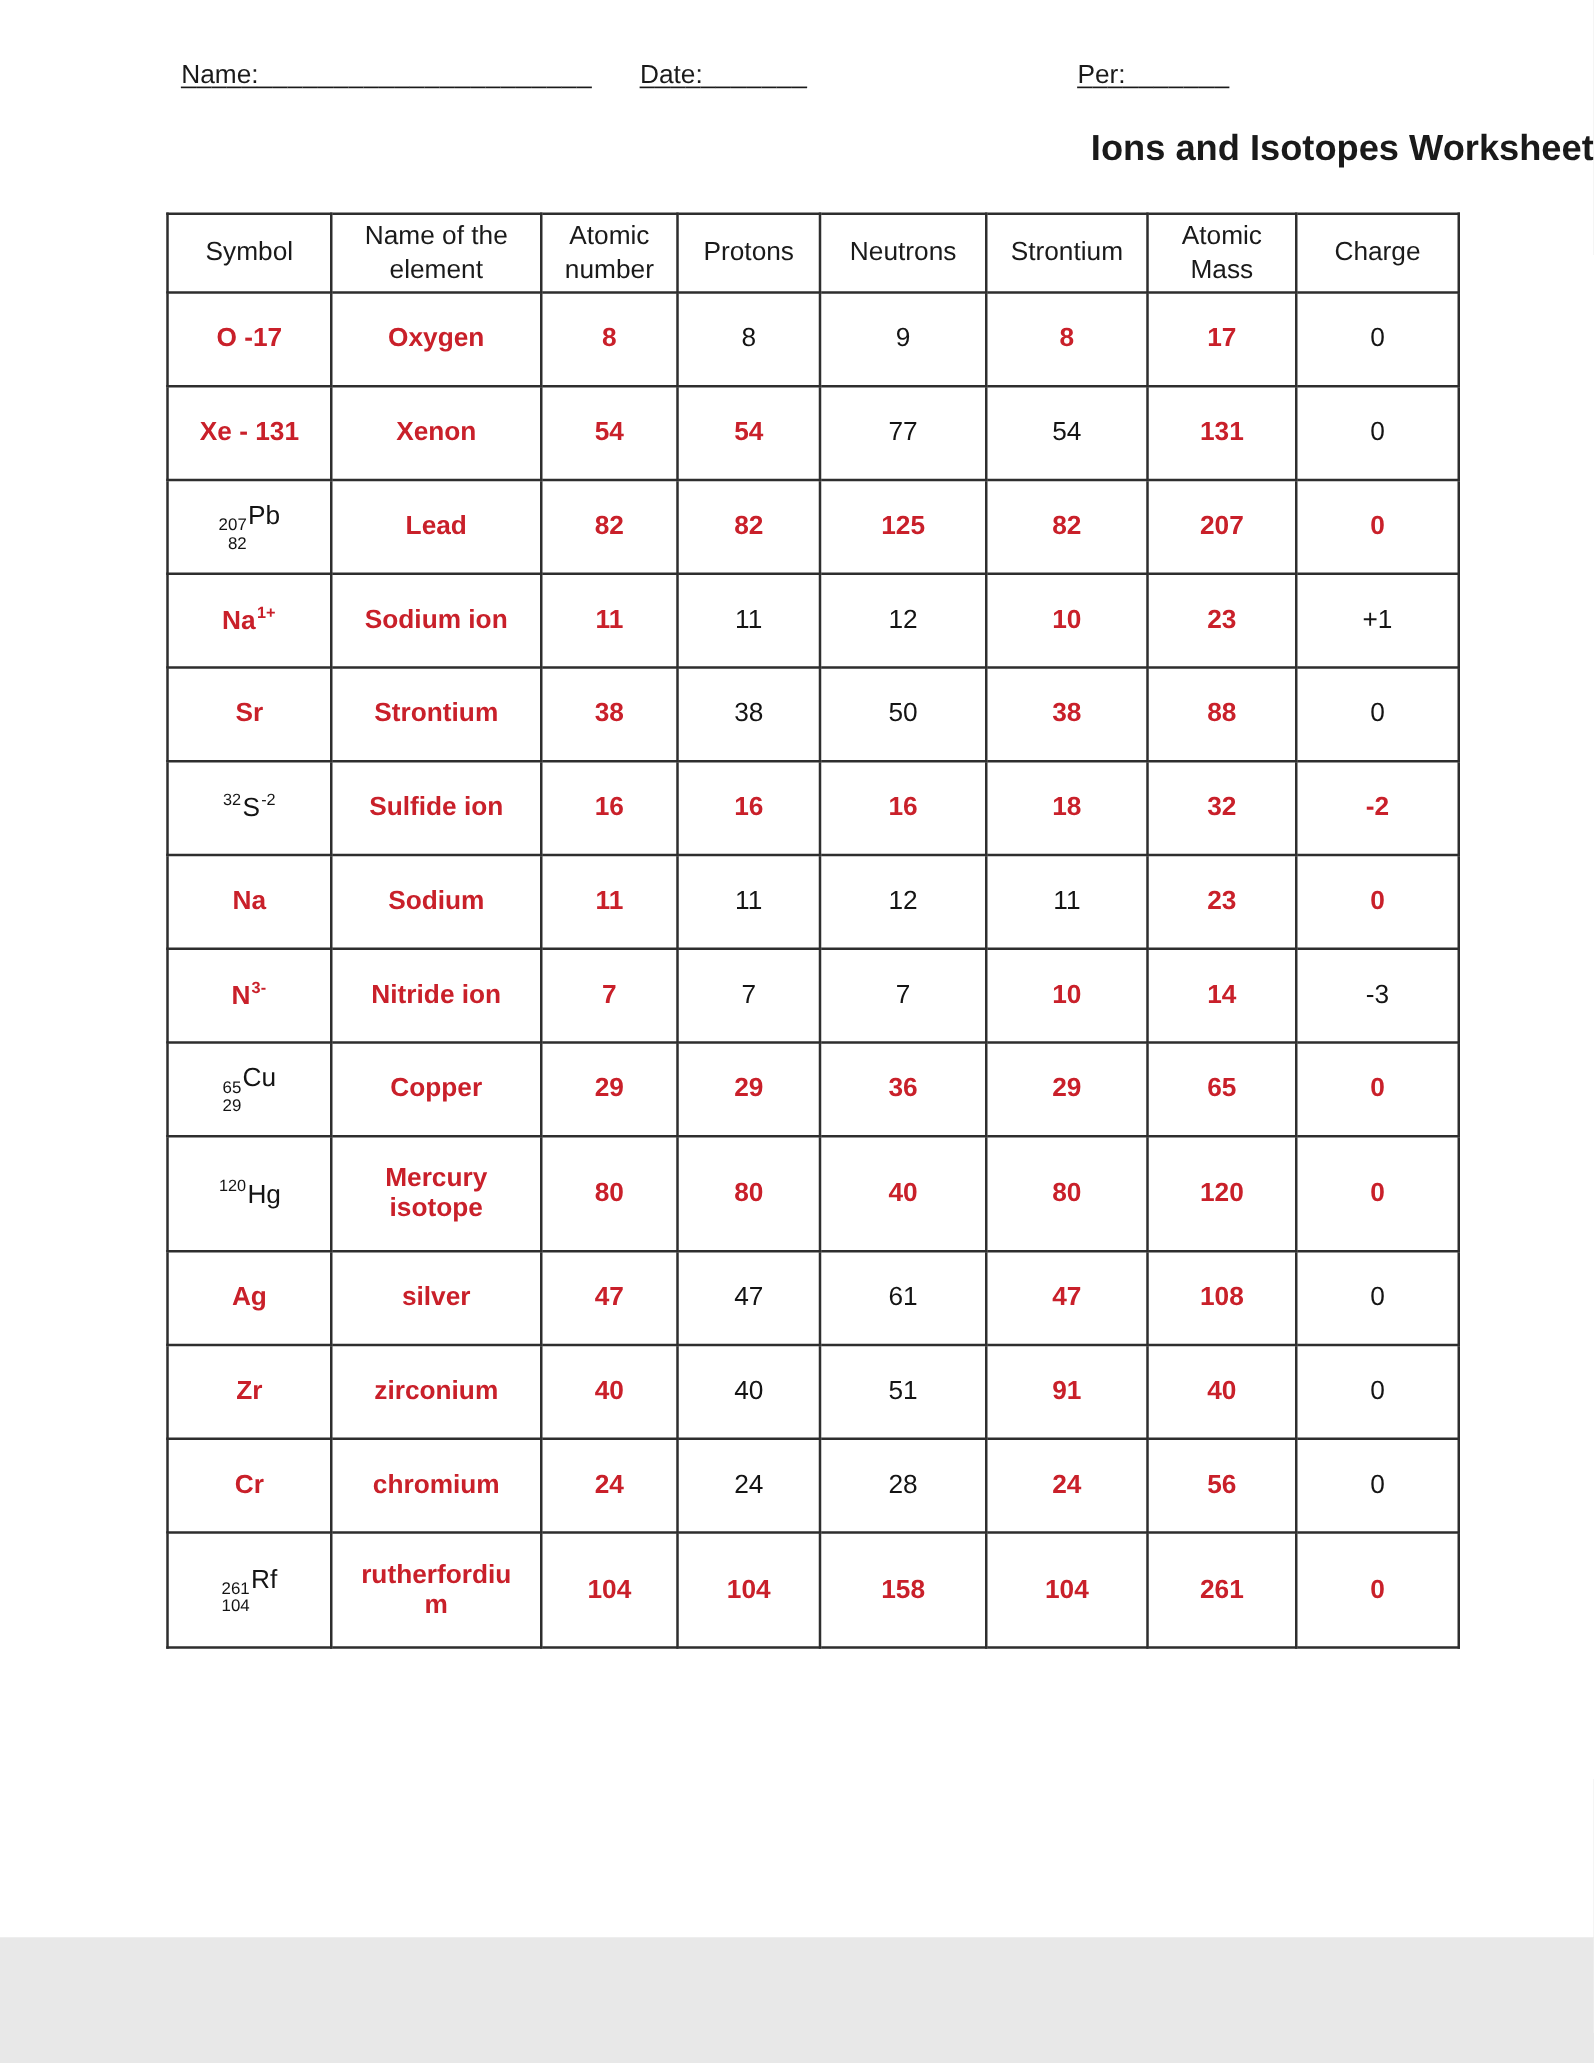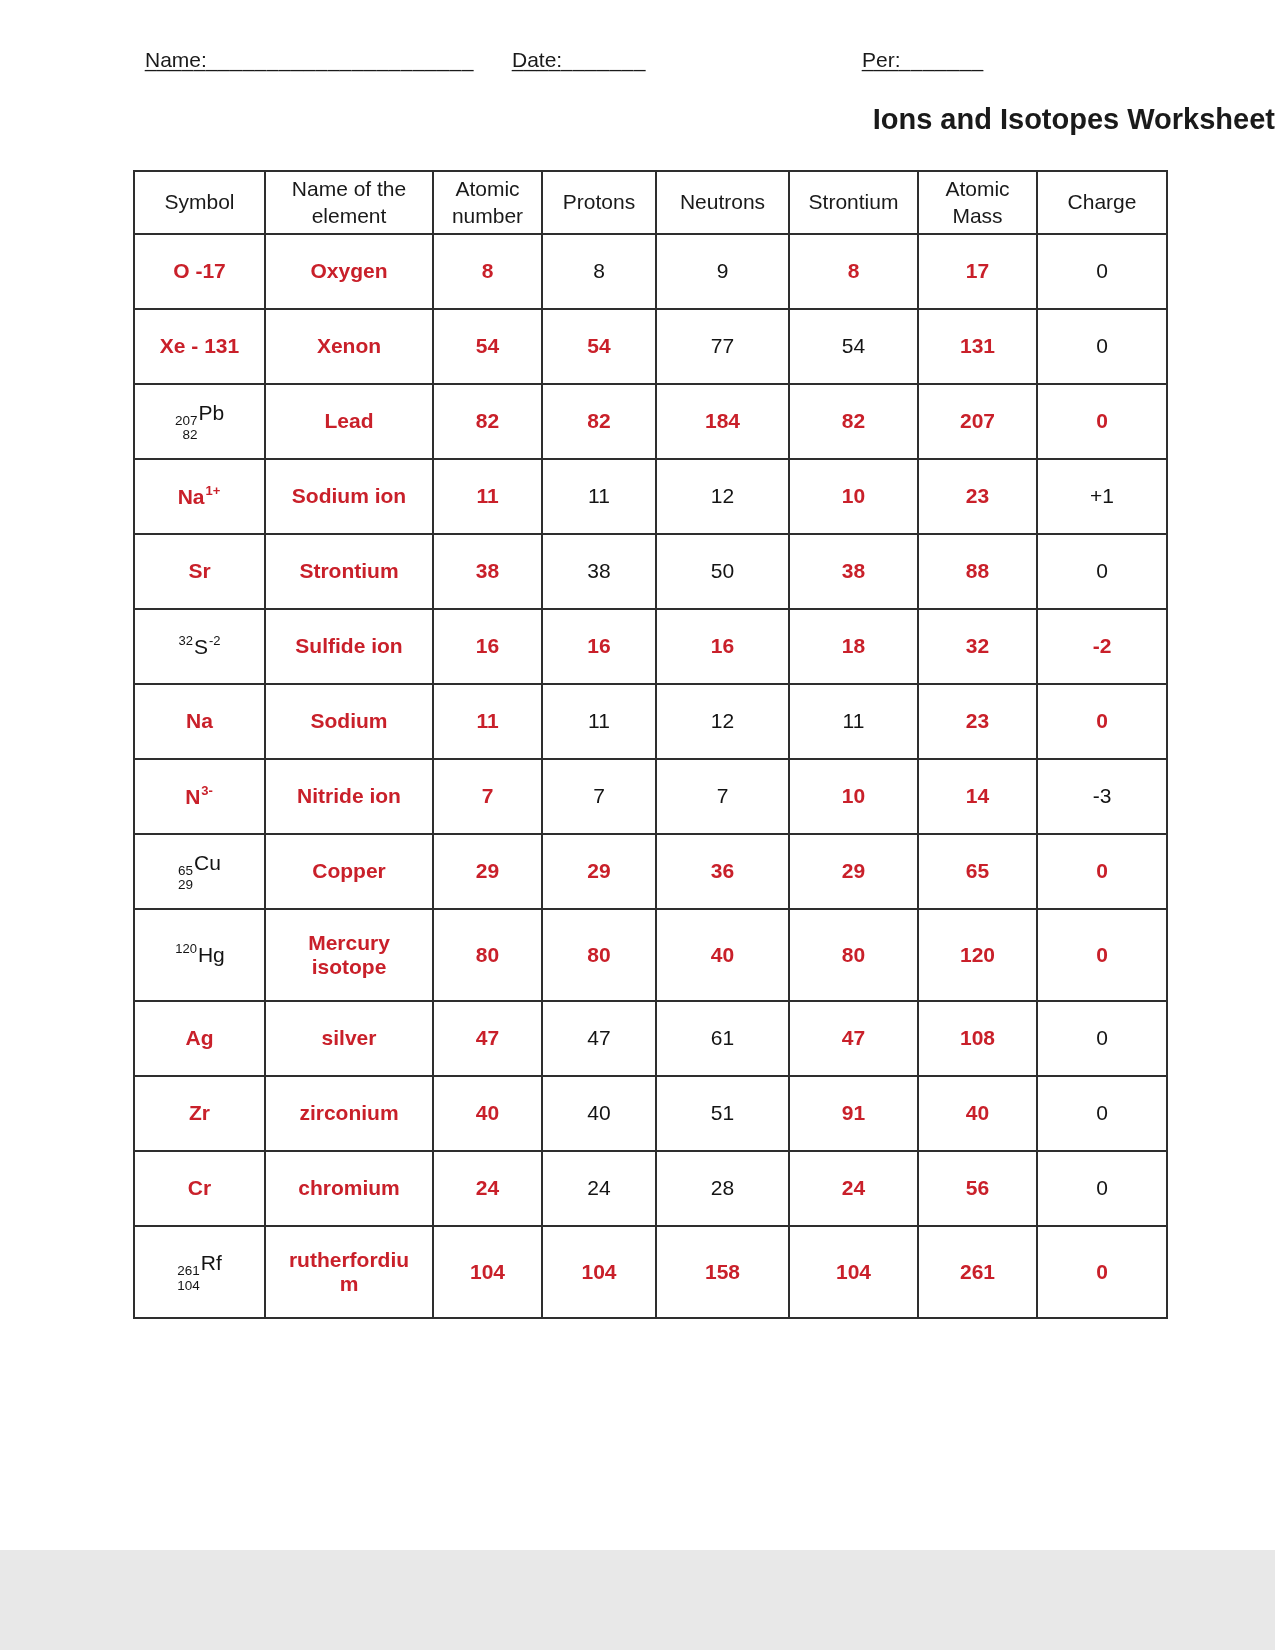--- a/index.html
+++ b/index.html
@@ -125,21 +125,21 @@
           <td class="blk">77</td>
           <td class="blk">54</td>
           <td class="red">131</td>
           <td class="blk">0</td>
         </tr>
         <tr>
           <td class="sym blk"><span class="stack"><span>207</span><span>82</span></span><span>Pb</span></td>
           <td class="red">Lead</td>
           <td class="red">82</td>
           <td class="red">82</td>
-          <td class="red">184</td>
+          <td class="red">125</td>
           <td class="red">82</td>
           <td class="red">207</td>
           <td class="red">0</td>
         </tr>
         <tr>
           <td class="sym red"><span>Na</span><span class="ssup">1+</span></td>
           <td class="red">Sodium ion</td>
           <td class="red">11</td>
           <td class="blk">11</td>
           <td class="blk">12</td>

